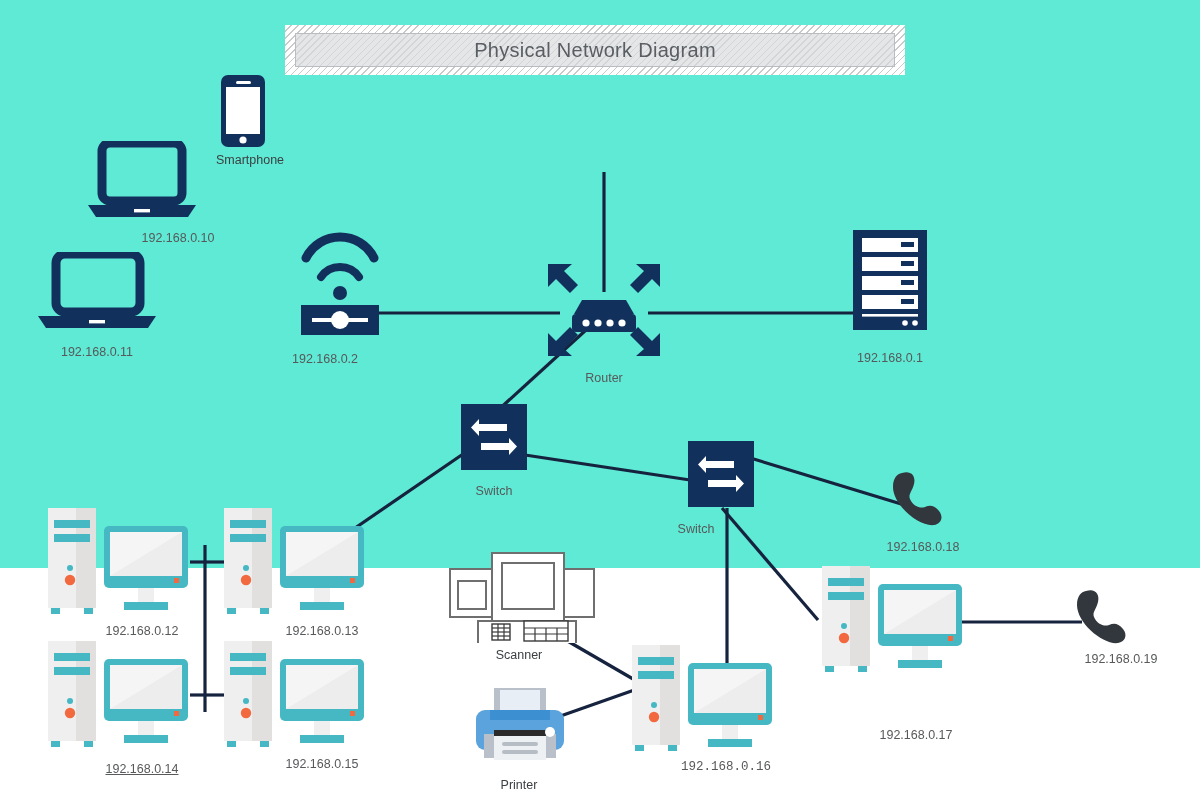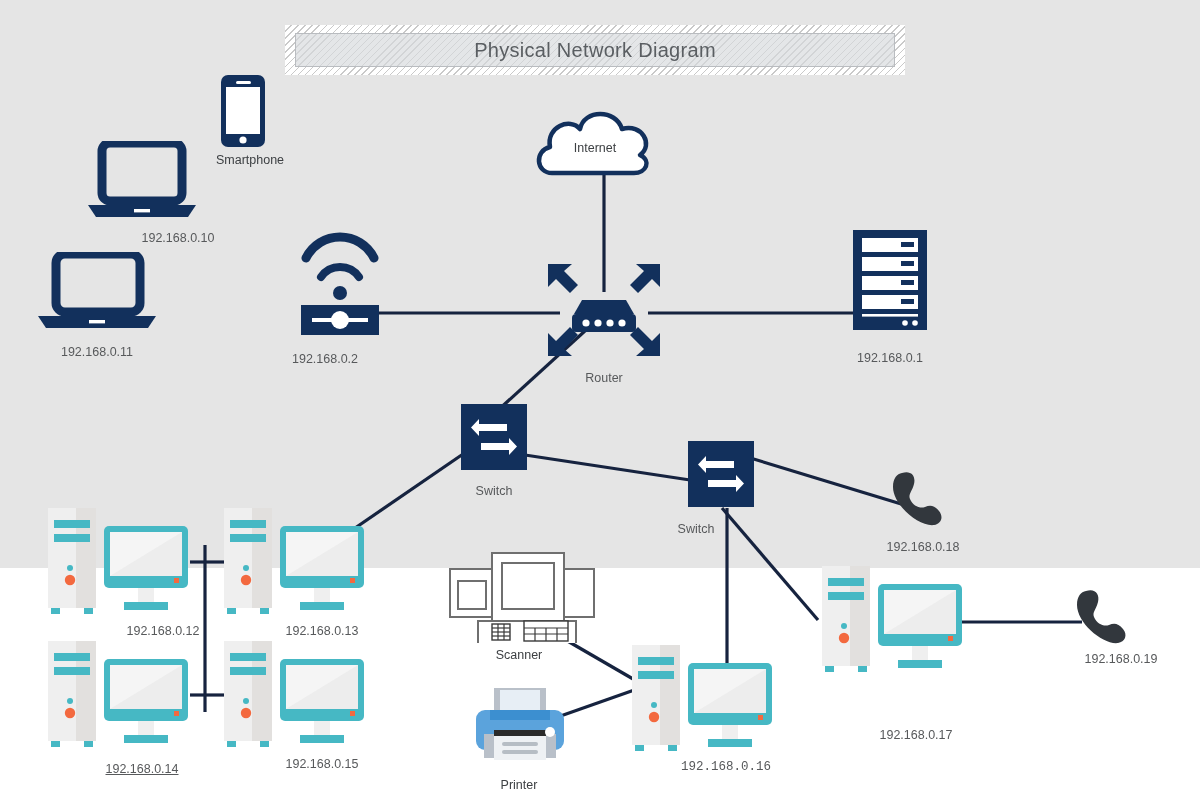--- a/index.html
+++ b/index.html
@@ -8,21 +8,21 @@
   }
   body {
     width: 1200px; height: 800px;
     font-family: "Liberation Sans", sans-serif;
     overflow: hidden;
     position: relative;
   }
   #canvas {
     position: relative;
     width: 1200px; height: 568px;
-    background: #e5e5e5;
+    background: #5eead4;
   }
   .abs { position: absolute; }
 
   
   #title-banner {
     left: 285px; top: 25px; width: 620px; height: 50px;
     background:
       repeating-linear-gradient(135deg,
         #ffffff 0px, #ffffff 4px,
         #c9c9c9 4px, #c9c9c9 5px);
@@ -102,27 +102,20 @@
       <line x1="205" y1="545" x2="205" y2="712"></line>
 
       <line x1="190" y1="562" x2="205" y2="562"></line>
       <line x1="205" y1="562" x2="232" y2="562"></line>
 
       <line x1="190" y1="695" x2="205" y2="695"></line>
       <line x1="205" y1="695" x2="232" y2="695"></line>
     </g>
   </svg>
 
-  <div class="abs device" style="left:595px; top:148px;">
-    <svg width="130" height="90" viewBox="0 0 130 90">
-      <path d="M22 72 C6 72 4 50 20 46 C16 26 40 16 50 28 C54 8 86 8 92 28
-               C112 22 124 44 110 54 C122 60 116 72 104 72 Z" fill="#ffffff" stroke="#12305c" stroke-width="4.5" stroke-linejoin="round"></path>
-    </svg>
-    <div class="abs label label-dark" style="left:50%; top:40px; transform:translateX(-50%);">Internet</div>
-  </div>
 
   <div class="abs device" style="left:604px; top:312px;">
     <svg width="120" height="100" viewBox="0 0 120 100">
 
       <g fill="#12305c">
 
         <path d="M4 4 L28 4 L20 11 L34 25 L26 33 L12 19 L4 27 Z"></path>
 
         <path d="M116 4 L92 4 L100 11 L86 25 L94 33 L108 19 L116 27 Z"></path>
 
@@ -248,21 +241,21 @@
       <g>
         <rect x="58" y="18" width="84" height="62" rx="5" fill="#46b8c4"></rect>
         <rect x="64" y="24" width="72" height="44" fill="#ededed"></rect>
         <path d="M64 24 L136 24 L64 68 Z" fill="#f5f5f5"></path>
         <rect x="128" y="70" width="5" height="5" fill="#f3693f"></rect>
         <rect x="92" y="80" width="16" height="14" fill="#efefef"></rect>
         <rect x="78" y="94" width="44" height="8" fill="#46b8c4"></rect>
       </g>
     </svg>
   </div>
-  <div class="abs label" style="left:142px; top:624px;margin-left:21px;">192.168.0.12</div>
+  <div class="abs label" style="left:142px; top:624px;">192.168.0.12</div>
 
   <div class="abs" style="left:222px; top:508px;">
     <svg width="145" height="110" viewBox="0 0 145 110">
       <g>
         <rect x="2" y="0" width="48" height="100" fill="#efefef"></rect>
         <rect x="30" y="0" width="20" height="100" fill="#e2e0de"></rect>
         <rect x="8" y="12" width="36" height="8" fill="#46b8c4"></rect>
         <rect x="8" y="26" width="36" height="8" fill="#46b8c4"></rect>
         <circle cx="24" cy="60" r="3" fill="#46b8c4"></circle>
         <circle cx="24" cy="72" r="5.2" fill="#f3693f"></circle>

